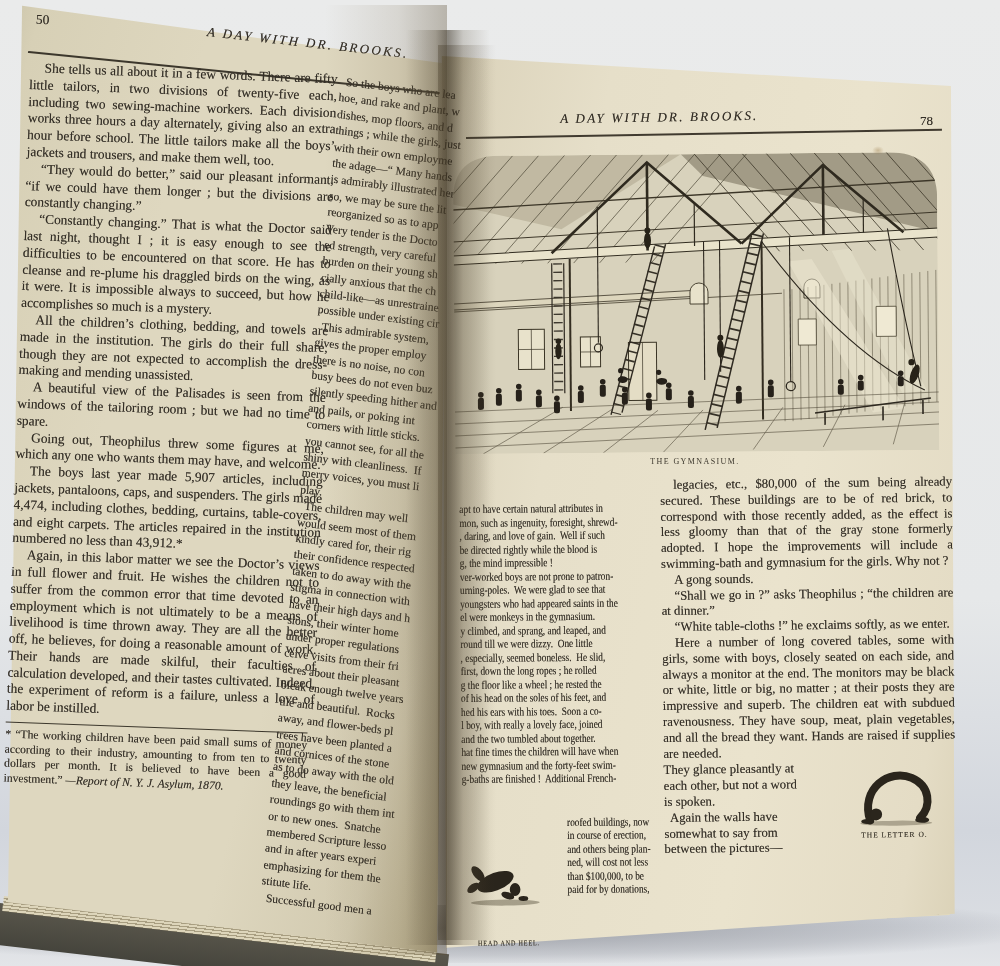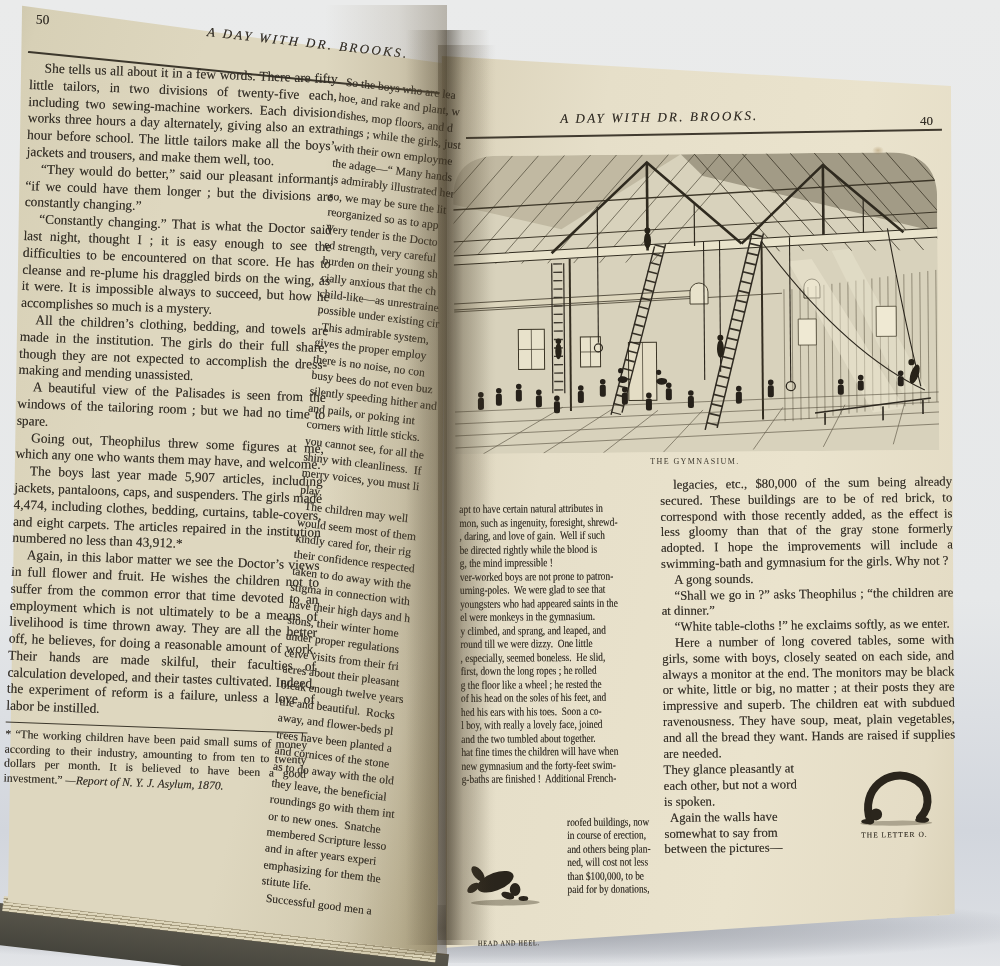--- a/index.html
+++ b/index.html
@@ -102,21 +102,21 @@
       </div>
     <div class="lp-foot">
       <span>* “The working children have been paid small sums of money according to their industry, amounting to from ten to twenty dollars per month.  It is believed to have been a good investment.”</span>
       <span class="src">—Report of N. Y. J. Asylum, 1870.</span>
     </div>
   </div>
 
   <div class="abs ink lp-gutter"><div class="gline">  So the boys who are lea</div><div class="gline">hoe, and rake and plant, w</div><div class="gline">dishes, mop floors, and d</div><div class="gline">things ; while the girls, just</div><div class="gline">with their own employme</div><div class="gline">the adage—“ Many hands</div><div class="gline">is admirably illustrated her</div><div class="gline">so, we may be sure the lit</div><div class="gline">reorganized so as to app</div><div class="gline">Very tender is the Docto</div><div class="gline">ed strength, very careful</div><div class="gline">burden on their young sh</div><div class="gline">cially anxious that the ch</div><div class="gline">child-like—as unrestraine</div><div class="gline">possible under existing cir</div><div class="gline">  This admirable system,</div><div class="gline">gives the proper employ</div><div class="gline">there is no noise, no con</div><div class="gline">busy bees do not even buz</div><div class="gline">silently speeding hither and</div><div class="gline">and pails, or poking int</div><div class="gline">corners with little sticks.</div><div class="gline">you cannot see, for all the</div><div class="gline">shiny with cleanliness.  If</div><div class="gline">merry voices, you must li</div><div class="gline">play.</div><div class="gline">  The children may well</div><div class="gline">would seem most of them</div><div class="gline">kindly cared for, their rig</div><div class="gline">their confidence respected</div><div class="gline">taken to do away with the</div><div class="gline">stigma in connection with</div><div class="gline">have their high days and h</div><div class="gline">sions, their winter home</div><div class="gline">under proper regulations</div><div class="gline">ceive visits from their fri</div><div class="gline">acres about their pleasant</div><div class="gline">bleak enough twelve years</div><div class="gline">tile and beautiful.  Rocks</div><div class="gline">away, and flower-beds pl</div><div class="gline">trees have been planted a</div><div class="gline">and cornices of the stone</div><div class="gline">as to do away with the old</div><div class="gline">they leave, the beneficial</div><div class="gline">roundings go with them int</div><div class="gline">or to new ones.  Snatche</div><div class="gline">membered Scripture lesso</div><div class="gline">and in after years experi</div><div class="gline">emphasizing for them the</div><div class="gline">stitute life.</div><div class="gline">  Successful good men a</div></div>
 
   <div class="abs ink rp-head">A DAY WITH DR. BROOKS.</div>
-  <div class="abs ink rp-num">40</div>
+  <div class="abs ink rp-num">78</div>
   <div class="abs rp-rule"></div>
 
   <div class="abs rp-engraving">
     <svg viewBox="0 0 488 310">
       <defs>
           <clipPath id="engclip">
             <path d="M2,310 L2,56 Q2,12 48,12 L436,12 Q486,12 486,58 L486,310 Z"></path>
           </clipPath>
         </defs>
       <g clip-path="url(#engclip)">

